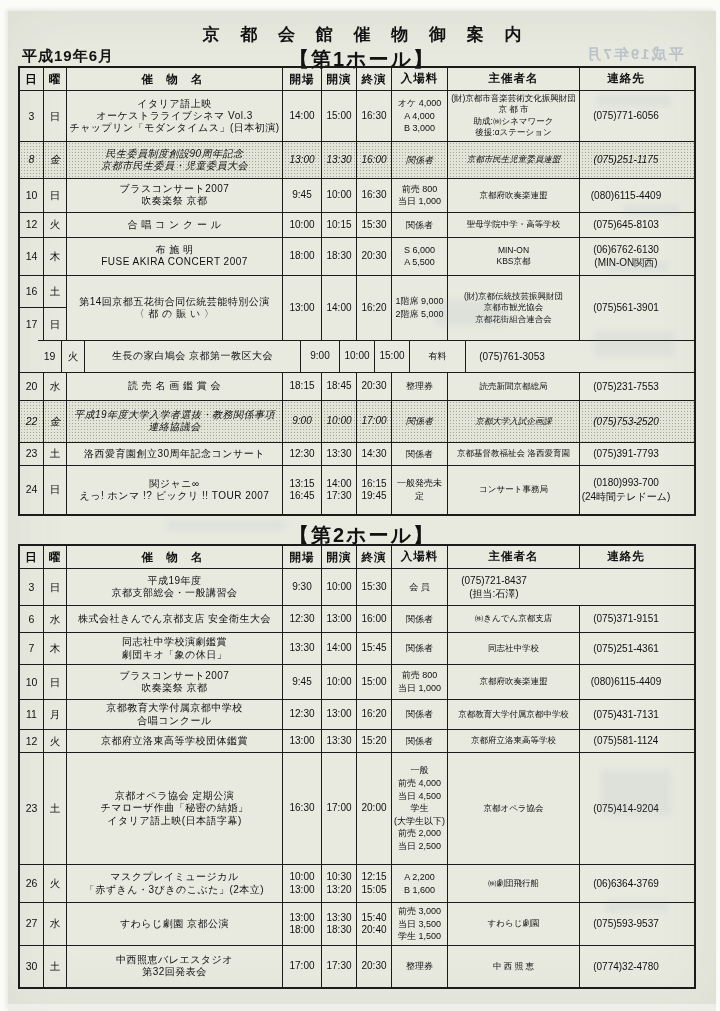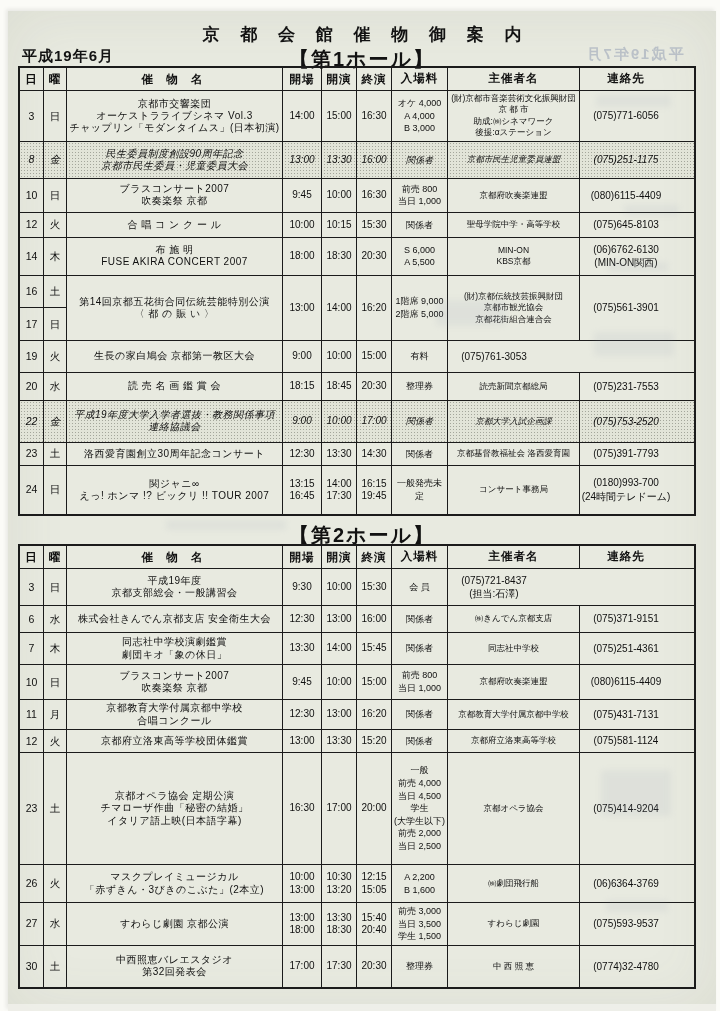--- a/index.html
+++ b/index.html
@@ -105,21 +105,21 @@
         <div class="cell c-open">開場</div>
         <div class="cell c-start">開演</div>
         <div class="cell c-end">終演</div>
         <div class="cell c-fee">入場料</div>
         <div class="cell c-org">主催者名</div>
         <div class="cell c-contact">連絡先</div>
       </div>
       <div class="trow" style="min-height: 48px;">
         <div class="cell c-day">3</div>
         <div class="cell c-wd">日</div>
-        <div class="cell c-event">京都市交響楽団
+        <div class="cell c-event">イタリア語上映
 オーケストラライブシネマ Vol.3
 チャップリン「モダンタイムス」(日本初演)</div>
         <div class="cell c-open">14:00</div>
         <div class="cell c-start">15:00</div>
         <div class="cell c-end">16:30</div>
         <div class="cell c-fee">オケ 4,000
 A  4,000
 B  3,000</div>
         <div class="cell c-org">(財)京都市音楽芸術文化振興財団
 京 都 市
@@ -186,21 +186,21 @@
         <div class="cell c-open">13:00</div>
         <div class="cell c-start">14:00</div>
         <div class="cell c-end">16:20</div>
         <div class="cell c-fee">1階席 9,000
 2階席 5,000</div>
         <div class="cell c-org">(財)京都伝統技芸振興財団
 京都市観光協会
 京都花街組合連合会</div>
         <div class="cell c-contact">(075)561-3901</div>
       </div>
-      <div class="trow" style="min-height: 32px;">
+      <div class="trow" style="min-height: 32px; margin-left: 18px;">
         <div class="cell c-day">19</div>
         <div class="cell c-wd">火</div>
         <div class="cell c-event">生長の家白鳩会 京都第一教区大会</div>
         <div class="cell c-open">9:00</div>
         <div class="cell c-start">10:00</div>
         <div class="cell c-end">15:00</div>
         <div class="cell c-fee">有料</div>
         <div class="cell c-contact">(075)761-3053</div>
       </div>
       <div class="trow" style="min-height: 28px;">

